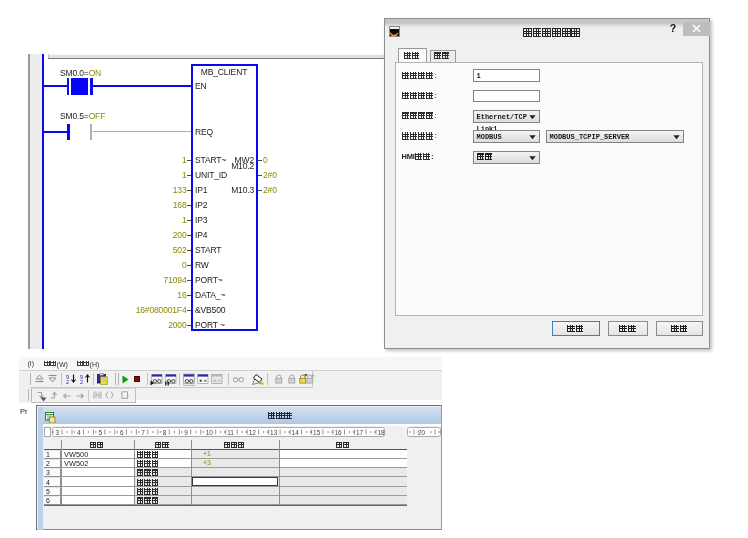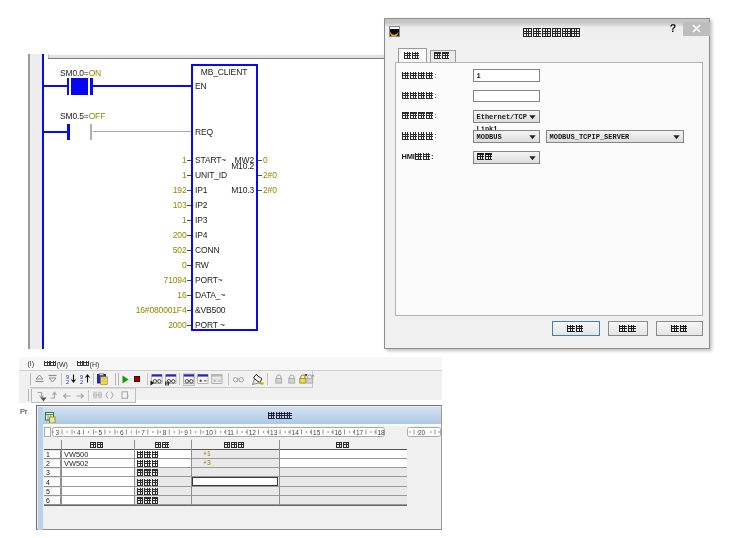--- a/index.html
+++ b/index.html
@@ -41,38 +41,38 @@
 <div style="position:absolute;left:195px;top:155.8px;"><span class="lad">START~</span></div>
 <div style="position:absolute;left:195px;top:155.8px;width:59px;text-align:right;"><span class="lad">MW2</span></div>
 <div style="position:absolute;left:258px;top:159.5px;width:4px;height:1.1px;background:#4a4a4a;"></div>
 <div style="position:absolute;left:263px;top:155.8px;"><span class="lad olv">0</span></div>
 <div style="position:absolute;left:86.5px;top:170.8px;width:100px;text-align:right;"><span class="lad olv">1</span></div>
 <div style="position:absolute;left:187.3px;top:174.5px;width:3.4px;height:1.1px;background:#4a4a4a;"></div>
 <div style="position:absolute;left:195px;top:170.8px;"><span class="lad">UNIT_ID</span></div>
 <div style="position:absolute;left:195px;top:162px;width:59px;text-align:right;"><span class="lad">M10.2</span></div>
 <div style="position:absolute;left:258px;top:174.5px;width:4px;height:1.1px;background:#4a4a4a;"></div>
 <div style="position:absolute;left:263px;top:170.8px;"><span class="lad olv">2#0</span></div>
-<div style="position:absolute;left:86.5px;top:185.8px;width:100px;text-align:right;"><span class="lad olv">192</span></div>
+<div style="position:absolute;left:86.5px;top:185.8px;width:100px;text-align:right;"><span class="lad olv">133</span></div>
 <div style="position:absolute;left:187.3px;top:189.5px;width:3.4px;height:1.1px;background:#4a4a4a;"></div>
 <div style="position:absolute;left:195px;top:185.8px;"><span class="lad">IP1</span></div>
 <div style="position:absolute;left:195px;top:185.8px;width:59px;text-align:right;"><span class="lad">M10.3</span></div>
 <div style="position:absolute;left:258px;top:189.5px;width:4px;height:1.1px;background:#4a4a4a;"></div>
 <div style="position:absolute;left:263px;top:185.8px;"><span class="lad olv">2#0</span></div>
-<div style="position:absolute;left:86.5px;top:200.8px;width:100px;text-align:right;"><span class="lad olv">103</span></div>
+<div style="position:absolute;left:86.5px;top:200.8px;width:100px;text-align:right;"><span class="lad olv">168</span></div>
 <div style="position:absolute;left:187.3px;top:204.5px;width:3.4px;height:1.1px;background:#4a4a4a;"></div>
 <div style="position:absolute;left:195px;top:200.8px;"><span class="lad">IP2</span></div>
 <div style="position:absolute;left:86.5px;top:215.8px;width:100px;text-align:right;"><span class="lad olv">1</span></div>
 <div style="position:absolute;left:187.3px;top:219.5px;width:3.4px;height:1.1px;background:#4a4a4a;"></div>
 <div style="position:absolute;left:195px;top:215.8px;"><span class="lad">IP3</span></div>
 <div style="position:absolute;left:86.5px;top:230.8px;width:100px;text-align:right;"><span class="lad olv">200</span></div>
 <div style="position:absolute;left:187.3px;top:234.5px;width:3.4px;height:1.1px;background:#4a4a4a;"></div>
 <div style="position:absolute;left:195px;top:230.8px;"><span class="lad">IP4</span></div>
 <div style="position:absolute;left:86.5px;top:245.8px;width:100px;text-align:right;"><span class="lad olv">502</span></div>
 <div style="position:absolute;left:187.3px;top:249.5px;width:3.4px;height:1.1px;background:#4a4a4a;"></div>
-<div style="position:absolute;left:195px;top:245.8px;"><span class="lad">CONN</span></div>
+<div style="position:absolute;left:195px;top:245.8px;"><span class="lad">START</span></div>
 <div style="position:absolute;left:86.5px;top:260.8px;width:100px;text-align:right;"><span class="lad olv">0</span></div>
 <div style="position:absolute;left:187.3px;top:264.5px;width:3.4px;height:1.1px;background:#4a4a4a;"></div>
 <div style="position:absolute;left:195px;top:260.8px;"><span class="lad">RW</span></div>
 <div style="position:absolute;left:86.5px;top:275.8px;width:100px;text-align:right;"><span class="lad olv">71094</span></div>
 <div style="position:absolute;left:187.3px;top:279.5px;width:3.4px;height:1.1px;background:#4a4a4a;"></div>
 <div style="position:absolute;left:195px;top:275.8px;"><span class="lad">PORT~</span></div>
 <div style="position:absolute;left:86.5px;top:290.8px;width:100px;text-align:right;"><span class="lad olv">16</span></div>
 <div style="position:absolute;left:187.3px;top:294.5px;width:3.4px;height:1.1px;background:#4a4a4a;"></div>
 <div style="position:absolute;left:195px;top:290.8px;"><span class="lad">DATA_~</span></div>
 <div style="position:absolute;left:86.5px;top:305.8px;width:100px;text-align:right;"><span class="lad olv">16#080001F4</span></div>

